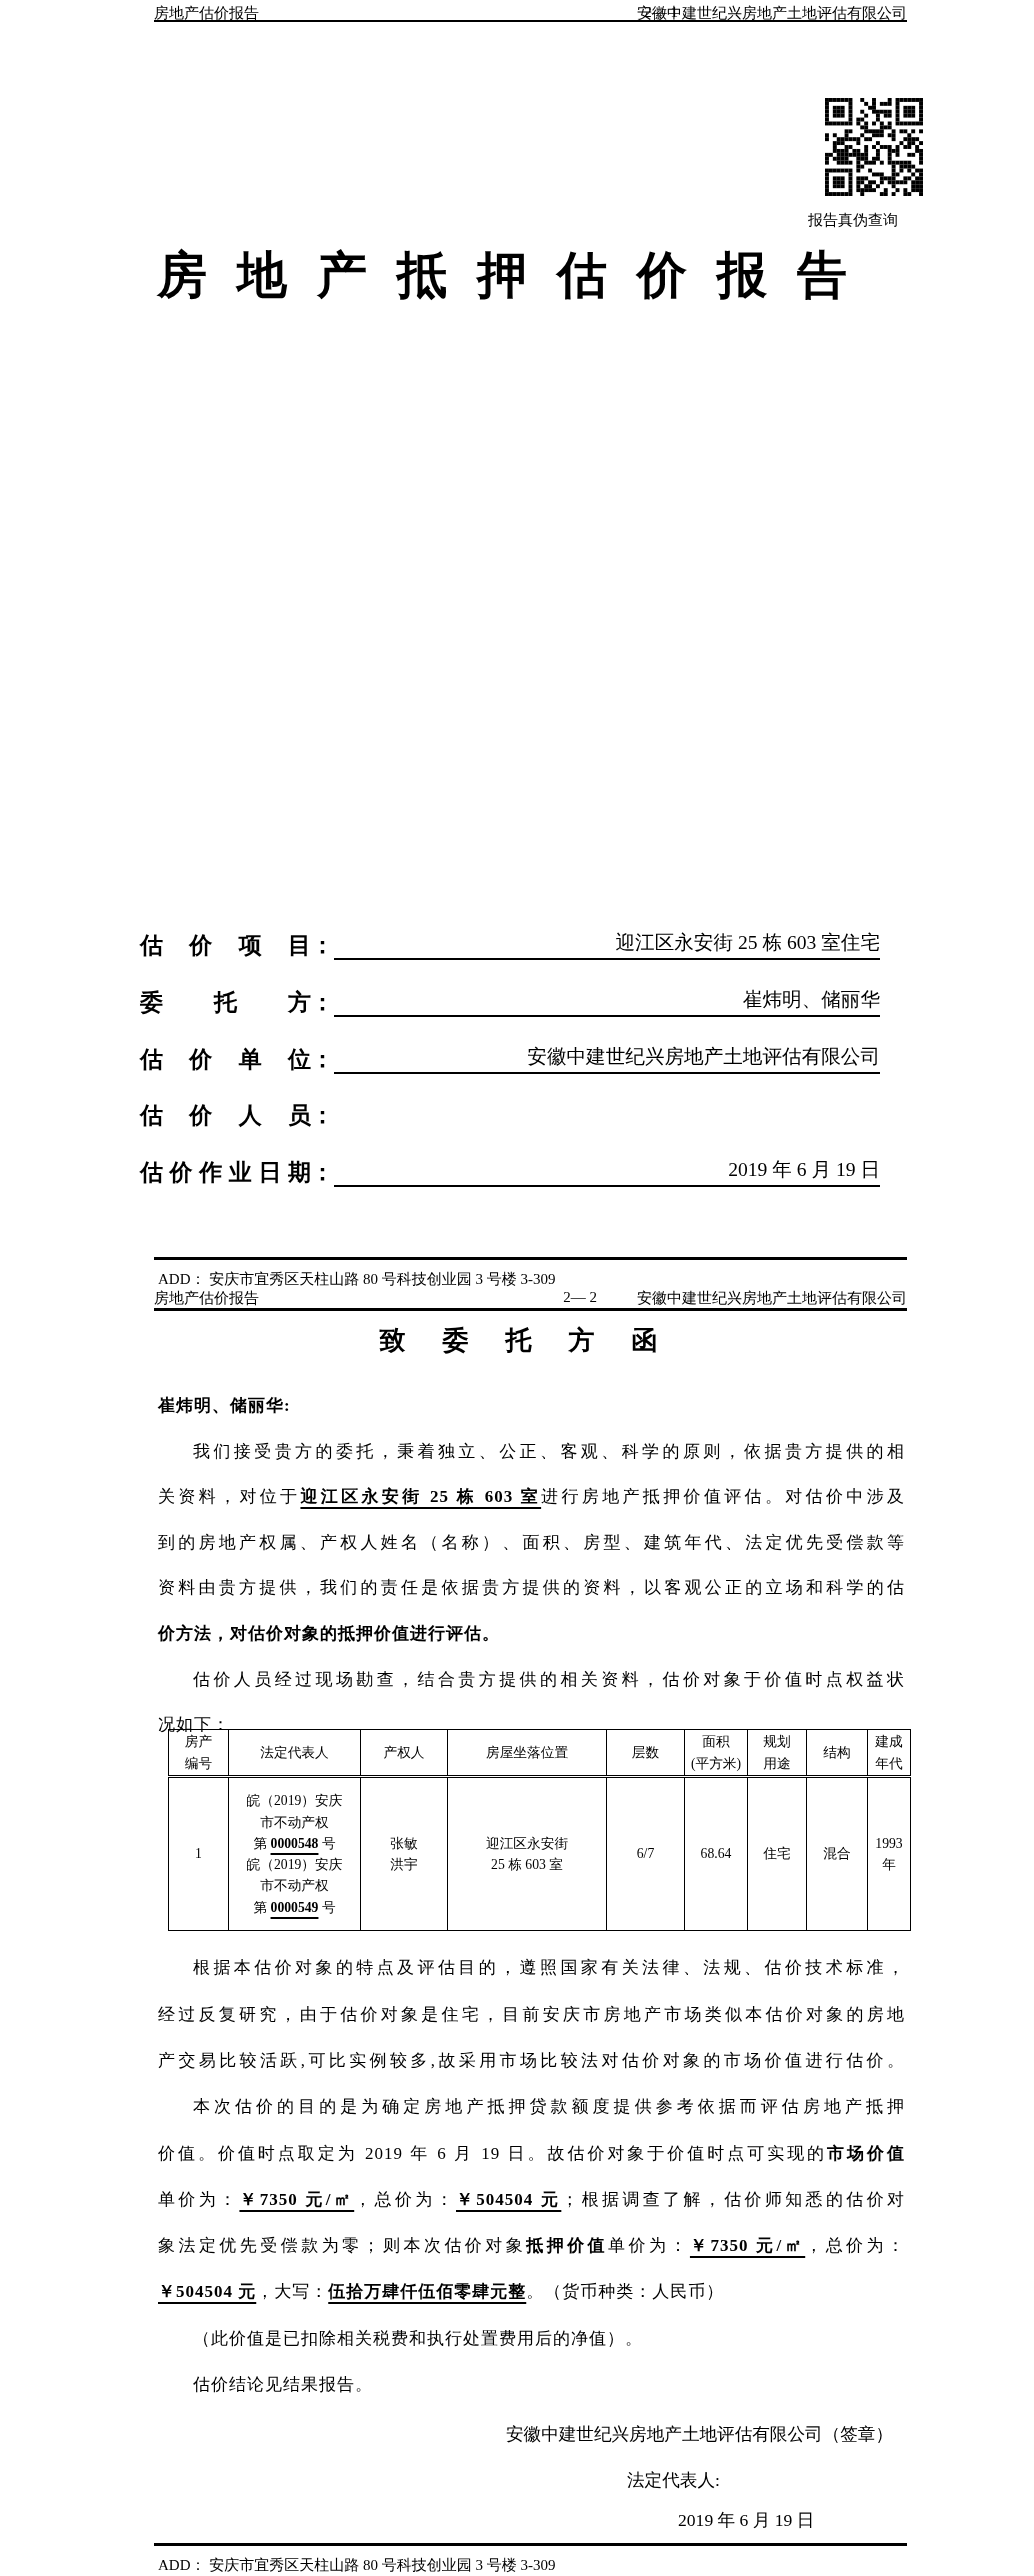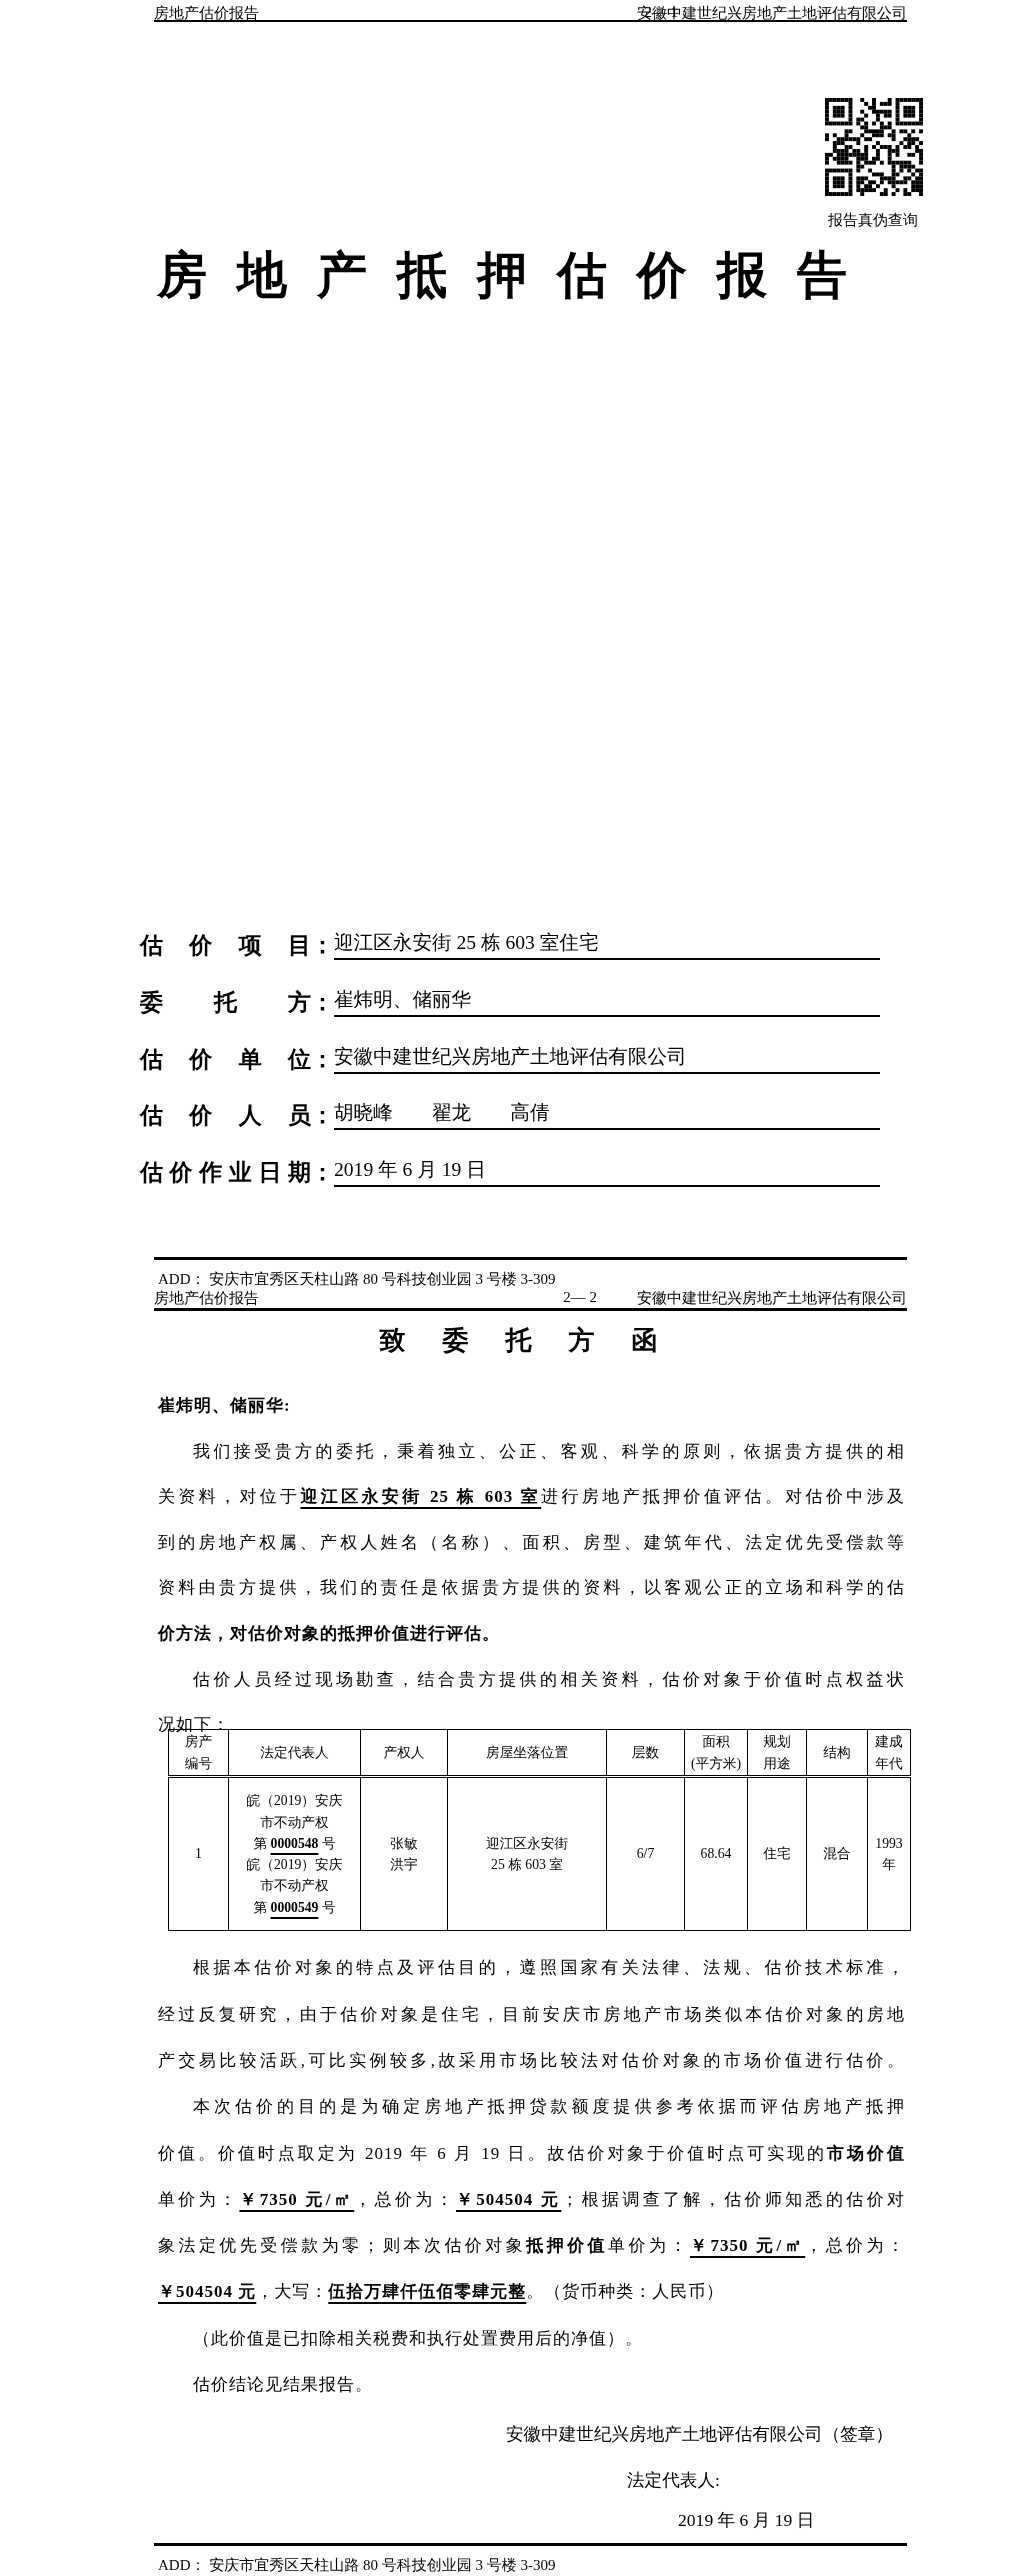--- a/index.html
+++ b/index.html
@@ -7,38 +7,38 @@
     position:relative;width:1034px;height:2576px;background:#fff;
     font-family:"Liberation Serif","DejaVu Serif",serif;color:#000;
     overflow:hidden;
   }
   .abs{position:absolute;}
   
   .runhead{font-size:15px;white-space:nowrap;}
   .rule{position:absolute;left:154px;width:753px;height:2.6px;background:#000;}
   .addline{font-size:15px;white-space:nowrap;}
   
-  .qrcap{font-size:15px;text-align:center;width:130px;}
+  .qrcap{font-size:15px;text-align:left;width:130px;}
   .bigtitle{
     left:0;width:1034px;text-align:center;
     font-size:50px;font-weight:bold;letter-spacing:30px;white-space:nowrap;
   }
   .subtitle{
     left:0;width:1034px;text-align:center;
     font-size:21.5px;font-weight:bold;letter-spacing:1.3px;white-space:nowrap;
   }
   
   .frow{position:absolute;left:140px;width:740px;height:34px;display:flex;align-items:flex-end;}
   .flabel{
     display:inline-block;width:171px;font-size:23px;font-weight:bold;
     text-align:justify;text-align-last:justify;line-height:1.2;
   }
   .fcolon{font-size:23px;font-weight:bold;line-height:1.2;}
   .fvalue{
-    flex:1;border-bottom:2.6px solid #000;text-align:left;
+    flex:1;border-bottom:2.6px solid #000;text-align:right;
     font-size:19.6px;line-height:1.5;white-space:nowrap;padding-bottom:0.7px;
   }
   
   .lettertitle{
     left:0;width:1034px;text-align:center;
     font-size:26px;font-weight:bold;letter-spacing:37px;white-space:nowrap;padding-left:20px;
   }
   .bline{
     position:absolute;left:158px;width:747px;
     font-size:17px;letter-spacing:1px;line-height:1.25;white-space:nowrap;
@@ -408,21 +408,20 @@
     <span class="fvalue">崔炜明、储丽华</span>
   </div>
   <div class="frow" style="top:1040px;">
     <span class="flabel">估价单位</span>
       <span class="fcolon">：</span>
     <span class="fvalue">安徽中建世纪兴房地产土地评估有限公司</span>
   </div>
   <div class="frow" style="top:1096px;">
     <span class="flabel">估价人员</span>
       <span class="fcolon">：</span>
-    <span class="fvalue">胡晓峰　　翟龙　　高倩</span>
   </div>
   <div class="frow" style="top:1153px;">
     <span class="flabel">估价作业日期</span>
       <span class="fcolon">：</span>
     <span class="fvalue">2019 年 6 月 19 日</span>
   </div>
 
   <div class="rule" style="top:1257px;"></div>
   <div class="abs addline" style="left:158px;top:1270px;">ADD： 安庆市宜秀区天柱山路 80 号科技创业园 3 号楼 3-309</div>
 

